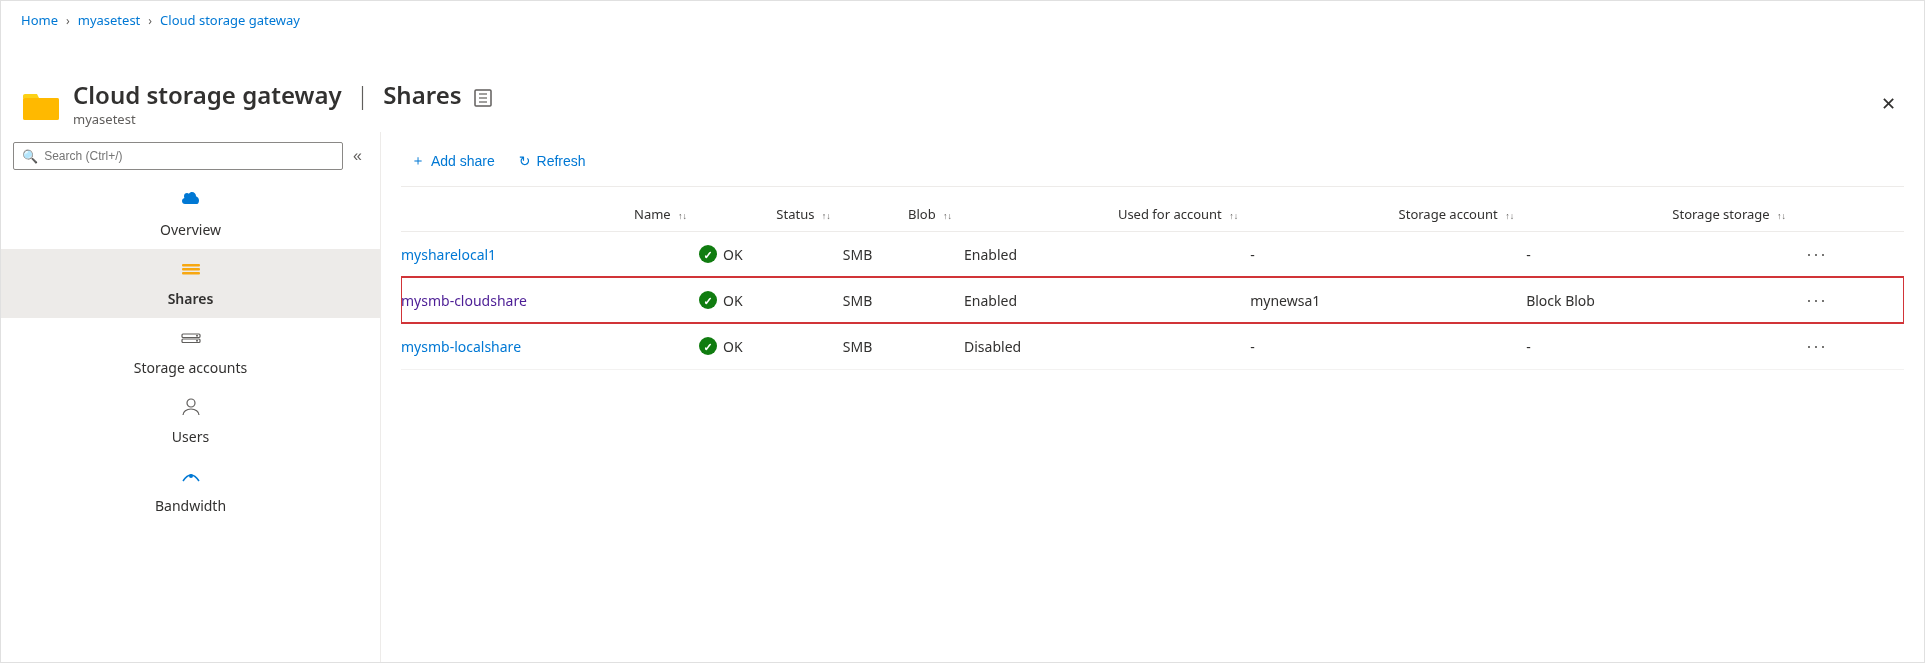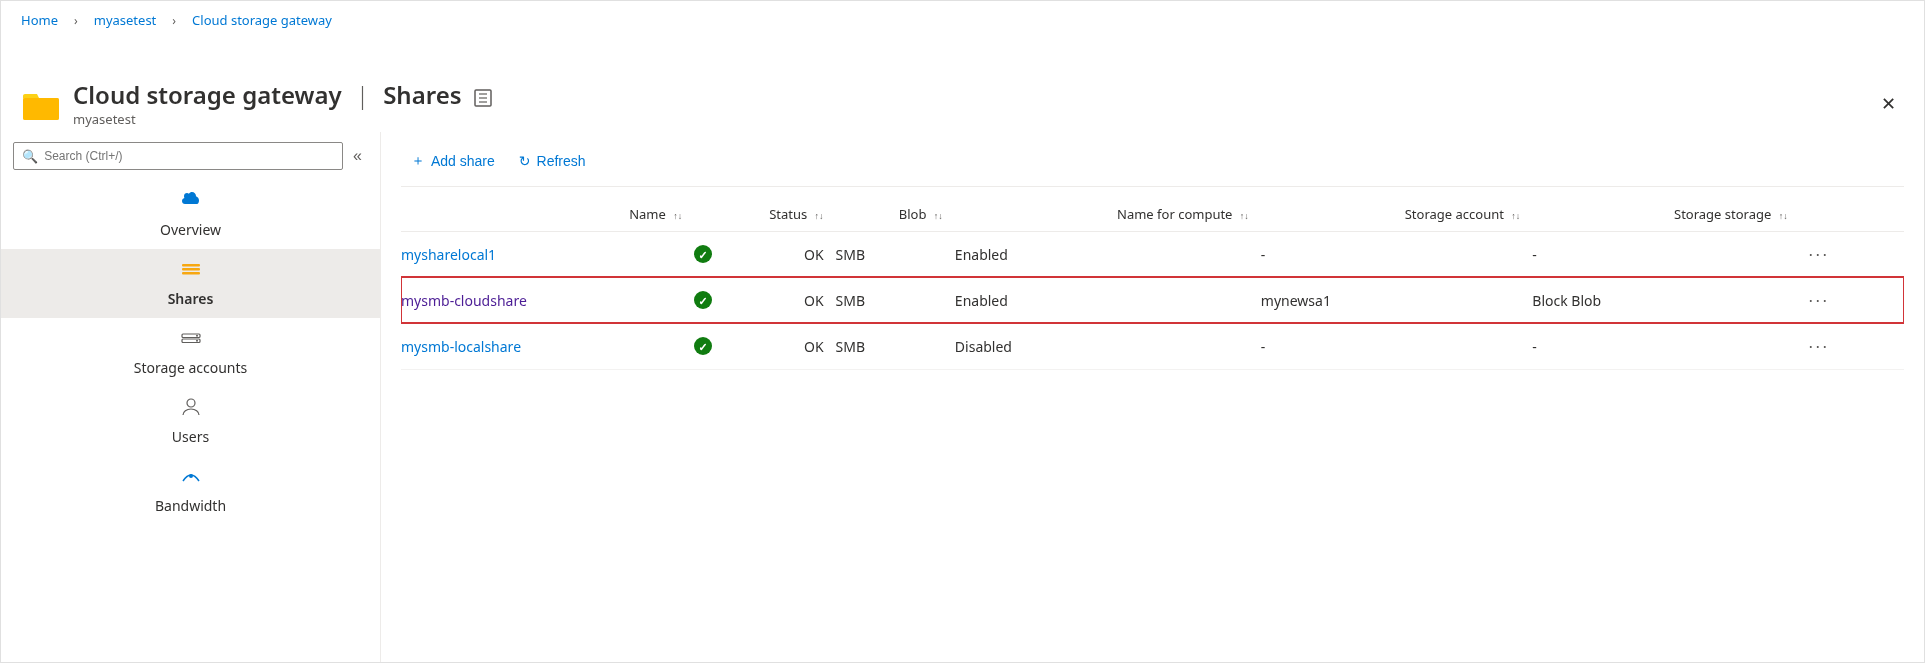--- a/index.html
+++ b/index.html
@@ -18,21 +18,21 @@
       height: 663px;
       border: 1px solid #e0e0e0;
       background: #fff;
     }
 
     
     .breadcrumb {
       padding: 10px 20px 4px 20px;
       display: flex;
       align-items: center;
-      gap: 16px;
+      gap: 8px;
       font-size: 13px;
     }
     .breadcrumb a {
       color: #0078d4;
       text-decoration: none;
     }
     .breadcrumb-sep { color: #605e5c; font-size: 12px; }
 
     
     .page-header {
@@ -215,21 +215,20 @@
       padding: 10px 12px 10px 0;
       font-size: 14px;
       color: #323130;
       border-bottom: 1px solid #f3f2f1;
       vertical-align: middle;
     }
     .status-ok {
       display: flex;
       align-items: center;
       gap: 6px;
-      justify-content: space-between;
     }
     .status-dot {
       width: 18px;
       height: 18px;
       background: #107c10;
       border-radius: 50%;
       display: flex;
       align-items: center;
       justify-content: center;
       flex-shrink: 0;
@@ -384,21 +383,21 @@
               </th>
               <th>
                 <span>Status</span>
                 <span class="sort-icons">↑↓</span>
               </th>
               <th>
                 <span>Blob</span>
                 <span class="sort-icons">↑↓</span>
               </th>
               <th>
-                <span>Name for compute</span>
+                <span>Used for account</span>
                 <span class="sort-icons">↑↓</span>
               </th>
               <th>
                 <span>Storage account</span>
                 <span class="sort-icons">↑↓</span>
               </th>
               <th>
                 <span>Storage storage</span>
                 <span class="sort-icons">↑↓</span>
               </th>

